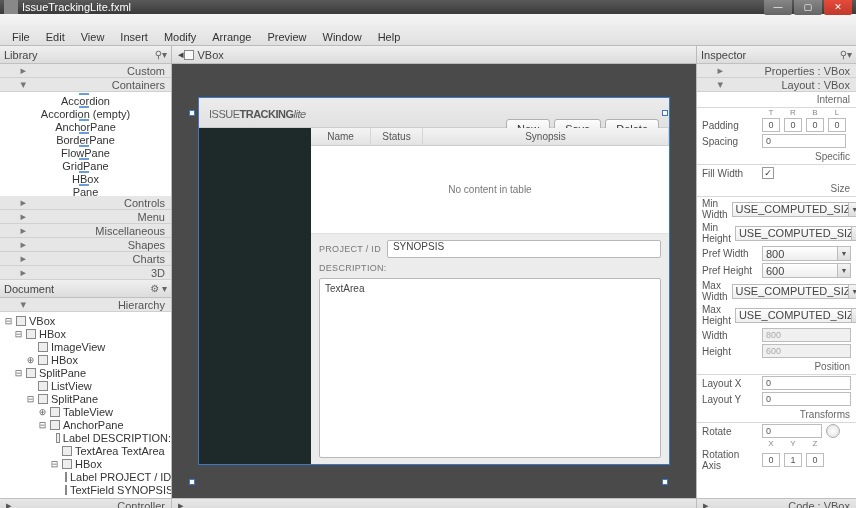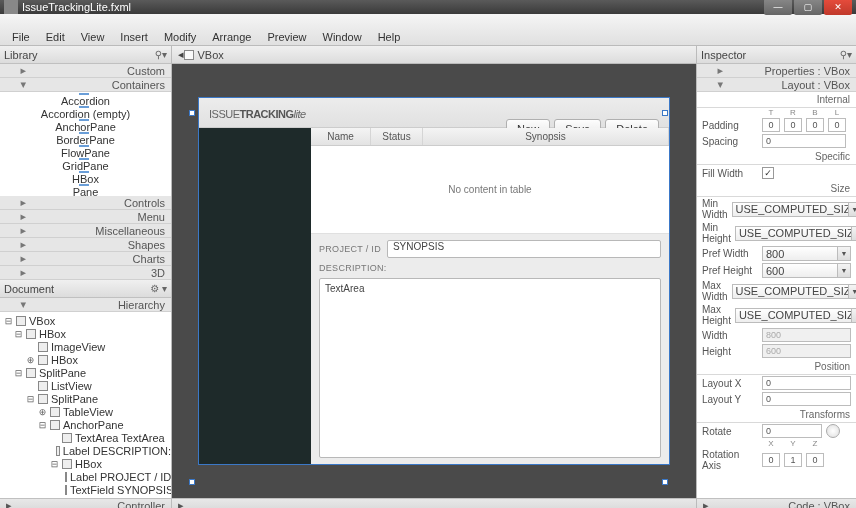--- a/index.html
+++ b/index.html
@@ -236,26 +236,26 @@
           <span>TableView</span>
         </div>
         <div class="tn d3">
           <span class="tw">⊟</span>
           <span class="ni"></span>
           <span>AnchorPane</span>
         </div>
         <div class="tn d4">
           <span class="tw"></span>
           <span class="ni"></span>
+          <span>Label DESCRIPTION:</span>
+        </div>
+        <div class="tn d4">
+          <span class="tw"></span>
+          <span class="ni"></span>
           <span>TextArea TextArea</span>
-        </div>
-        <div class="tn d4">
-          <span class="tw"></span>
-          <span class="ni"></span>
-          <span>Label DESCRIPTION:</span>
         </div>
         <div class="tn d4">
           <span class="tw">⊟</span>
           <span class="ni"></span>
           <span>HBox</span>
         </div>
         <div class="tn d5">
           <span class="tw"></span>
           <span class="ni"></span>
           <span>Label PROJECT / ID</span>

